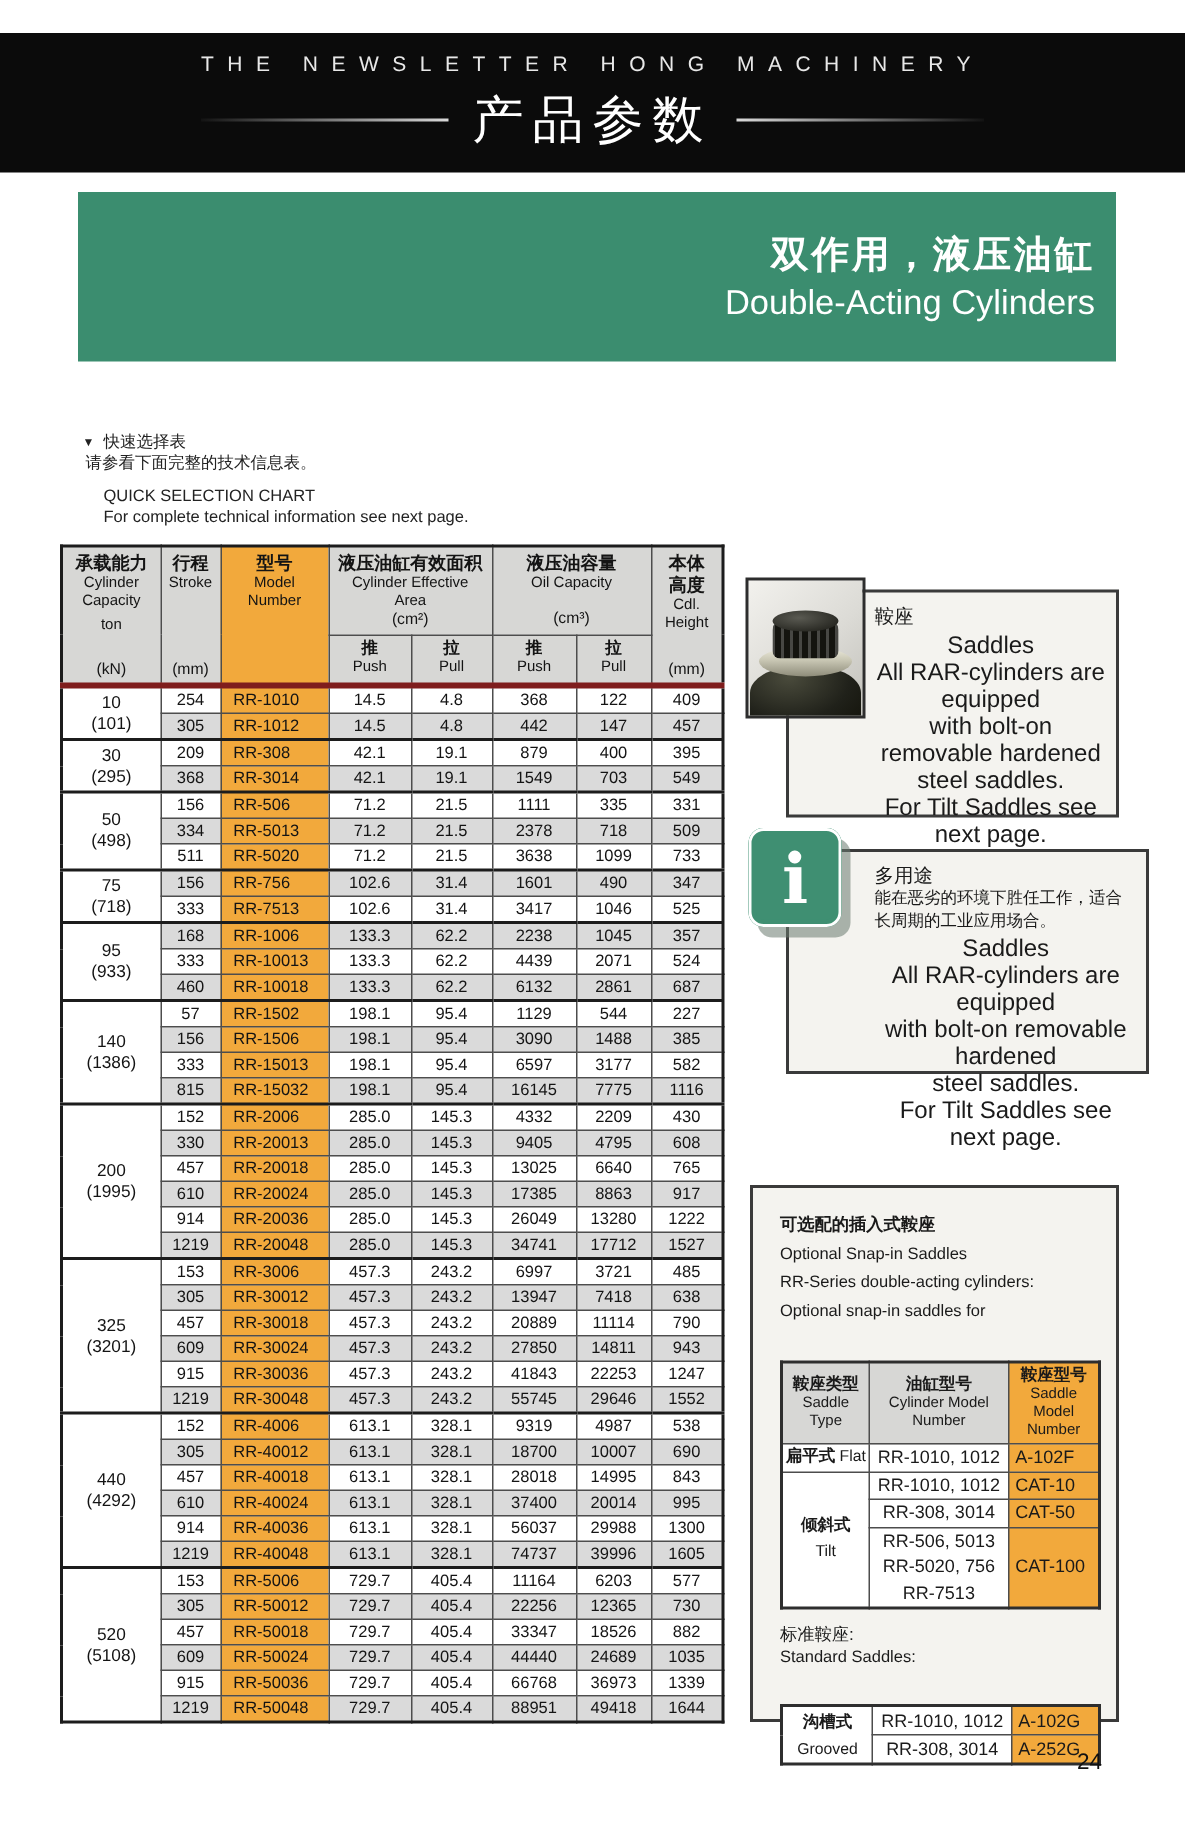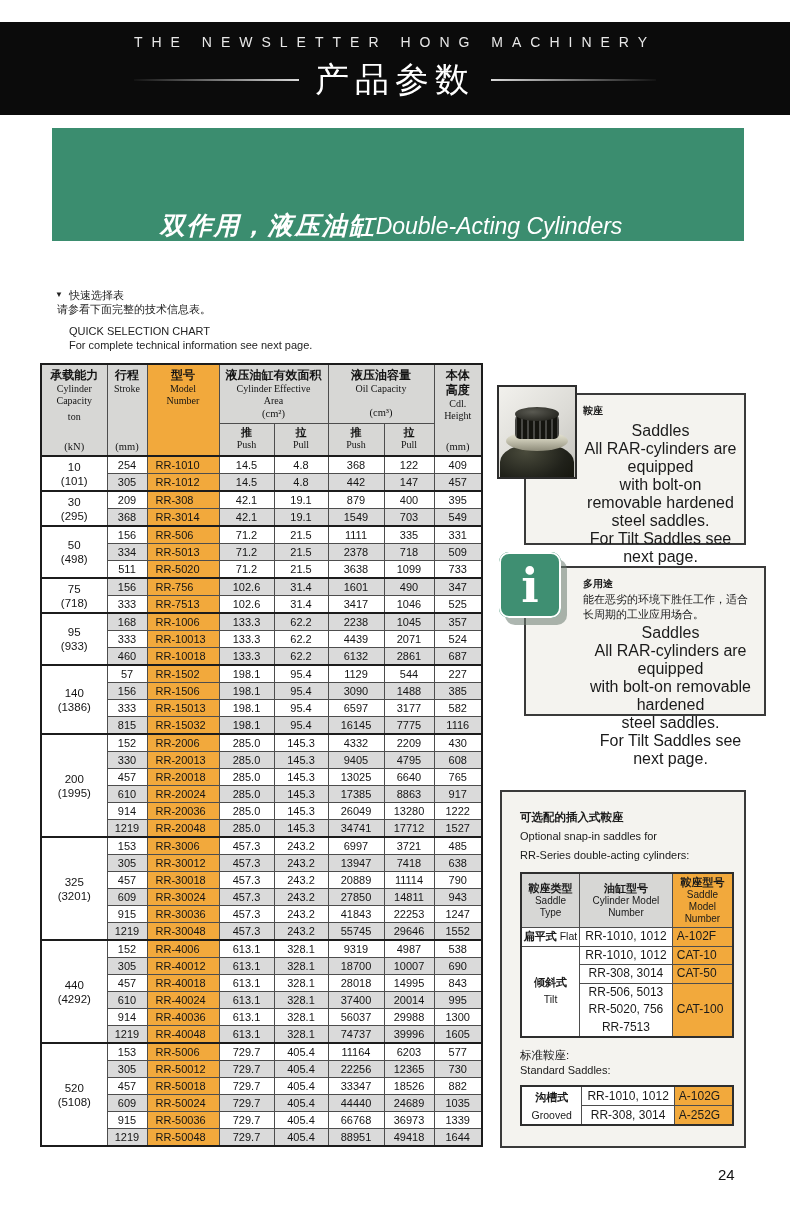--- a/index.html
+++ b/index.html
@@ -12,59 +12,59 @@
     display:flex; flex-direction:column; align-items:center; justify-content:center; gap:7px; }
   .masthead-line1 { font-size:14px; letter-spacing:9px; color:#e8e8e8; white-space:nowrap; }
   .masthead-row { display:flex; align-items:center; gap:16px; }
   .rule { width:165px; height:2px; }
   .rule-left  { background:linear-gradient(to right, rgba(255,255,255,0.03), #d9d9d9); }
   .rule-right { background:linear-gradient(to left,  rgba(255,255,255,0.03), #d9d9d9); }
   .masthead-title { font-size:34px; letter-spacing:6px; color:#fff; white-space:nowrap; }
 
   
   .banner { position:absolute; top:128px; left:52px; width:692px; height:113px; background:#3b8d6f;
-    color:#fff; display:flex; flex-direction:row; justify-content:center; align-items:flex-end;
-    padding-right:14px;font-style:italic; }
+    color:#fff; display:flex; flex-direction:column; justify-content:center; align-items:flex-end;
+    padding-right:14px; }
   .banner-zh { font-size:25px; font-weight:bold; letter-spacing:2px; line-height:32px; }
   .banner-en { font-size:23px; line-height:30px; }
 
   
   .intro { position:absolute; top:288px; left:55px; font-size:11px; color:#222; }
   .intro-row1 { display:flex; align-items:flex-start; gap:6px; line-height:14px; }
   .intro-marker { font-size:8px; line-height:14px; }
   .intro-zh2 { margin-left:2px; line-height:14px; }
   .intro-en { margin-left:14px; margin-top:8px; line-height:14px; }
 
   
   .main-table { position:absolute; top:363px; left:40px; width:441px;
     border-collapse:collapse; table-layout:fixed; font-size:11px; color:#141414;
     border:2px solid #1c1c1c; }
   .main-table th, .main-table td { border:1px solid #4d4d4d; padding:0; }
   .main-table thead th { background:#d7d7d5; font-weight:normal; vertical-align:top; }
-  .main-table thead { border-bottom:1px solid #7f1d1d;font-family:Liberation Serif, serif; }
+  .main-table thead { border-bottom:4px solid #7f1d1d; }
   .hwrap { display:flex; flex-direction:column; align-items:center; padding-top:3px; }
   .hwrap.tall { height:90px; }
   .hwrap.short { height:56px; }
   .hz { font-size:12px; font-weight:bold; line-height:15px; white-space:nowrap; }
   .he { font-size:10px; line-height:12px; }
   .hu { font-size:10.5px; line-height:13px; margin-top:auto; padding-bottom:2px; }
   .hwrap.sub { height:30px; padding-top:2px; }
   .hz2 { font-size:11px; font-weight:bold; line-height:13px; }
   .he2 { font-size:10px; line-height:12px; }
   th.model-hdr { background:#f2a93c !important; }
   .main-table td { height:16.4px; line-height:16px; text-align:center; background:#fff; }
   .main-table tr.stripe td { background:#dadada; }
   .main-table td.model-cell, .main-table tr.stripe td.model-cell { background:#f2a93c; text-align:left; padding-left:8px; }
   .main-table td.cap-cell, .main-table tr.stripe td.cap-cell { background:#fff; }
   .main-table td.cap-cell { font-size:11.5px; line-height:14px; vertical-align:middle; }
   .main-table tr.group-start td { border-top:2px solid #1c1c1c; }
 
   
   .side-box { position:absolute; background:#f4f3ef; border:2px solid #3a3a3a; }
-  .bx-title-zh { font-size:10px; font-weight:bold; line-height:16px; }
+  .bx-title-zh { font-size:13px; font-weight:normal; line-height:16px; }
   .bx-body-zh { font-size:11px; line-height:14.5px; }
   .bx-en { font-size:16px; line-height:18px;text-align:center; }
   .bx-en-first { margin-top:3px; }
 
   #saddles-box { left:524px; top:393px; width:222px; height:152px; padding:8px 6px 6px 57px; }
   #info-box    { left:524px; top:566px; width:242px; height:150px; padding:8px 6px 6px 57px; }
 
   
   .photo { position:absolute; left:497px; top:385px; width:80px; height:94px; z-index:3;
     background:linear-gradient(135deg,#f2f1ed 0%,#dcdbd6 55%,#c2c1bb 100%);
@@ -87,21 +87,21 @@
     display:flex; align-items:center; justify-content:center; }
   .info-icon span { font-family:"DejaVu Serif","Liberation Serif",serif; font-weight:bold;
     font-size:46px; color:#fff; line-height:1; margin-top:2px; }
 
   
   #snap-box { left:500px; top:790px; width:246px; height:358px; padding:16px 10px 8px 18px; }
   .snap-zh1 { font-size:11.5px; font-weight:bold; line-height:19px; }
   .snap-line { font-size:11px; line-height:19px; }
 
   .snap-table, .std-table { border-collapse:collapse; table-layout:fixed; font-size:11.5px;
-    border:2px solid #2e2e2e; margin-top:7px; background:#fff;padding-left:20px; }
+    border:2px solid #2e2e2e; margin-top:23px; background:#fff;padding-left:20px; }
   .snap-table th, .snap-table td, .std-table td { border:1px solid #4d4d4d; padding:0; text-align:center; }
   .snap-table thead th { background:#d7d7d5; font-weight:normal; padding:2px 0; }
   .snap-table thead th.saddle-hdr { background:#f2a93c; }
   .sz { font-size:11px; font-weight:bold; line-height:13px; }
   .se { font-size:10px; line-height:12px; }
   .snap-table td { height:18px; line-height:17px; }
   .snap-table td div { line-height:17.5px; }
   td.type-cell { font-size:10.5px; background:#fff; }
   td.type-cell .tz { font-size:11px; font-weight:bold; }
   td.type-cell .te { font-size:10.5px; }
@@ -664,22 +664,23 @@
     <div class="bx-body-zh">能在恶劣的环境下胜任工作，适合长周期的工业应用场合。</div>
     <div class="bx-en bx-en-first">Saddles</div>
     <div class="bx-en">All RAR-cylinders are equipped</div>
     <div class="bx-en">with bolt-on removable hardened</div>
     <div class="bx-en">steel saddles.</div>
     <div class="bx-en">For Tilt Saddles see next page.</div>
   </div>
 
   <div class="side-box" id="snap-box">
     <div class="snap-zh1">可选配的插入式鞍座</div>
+    <div class="snap-line">Optional Snap-in Saddles</div>
+    <div class="snap-line">RR-Series double-acting cylinders:</div>
     <div class="snap-line">Optional snap-in saddles for</div>
-    <div class="snap-line">RR-Series double-acting cylinders:</div>
 
     <table class="snap-table">
       <colgroup>
           <col style="width:60px">
           <col style="width:96px">
           <col style="width:62px">
         </colgroup>
       <thead>
         <tr>
           <th>

